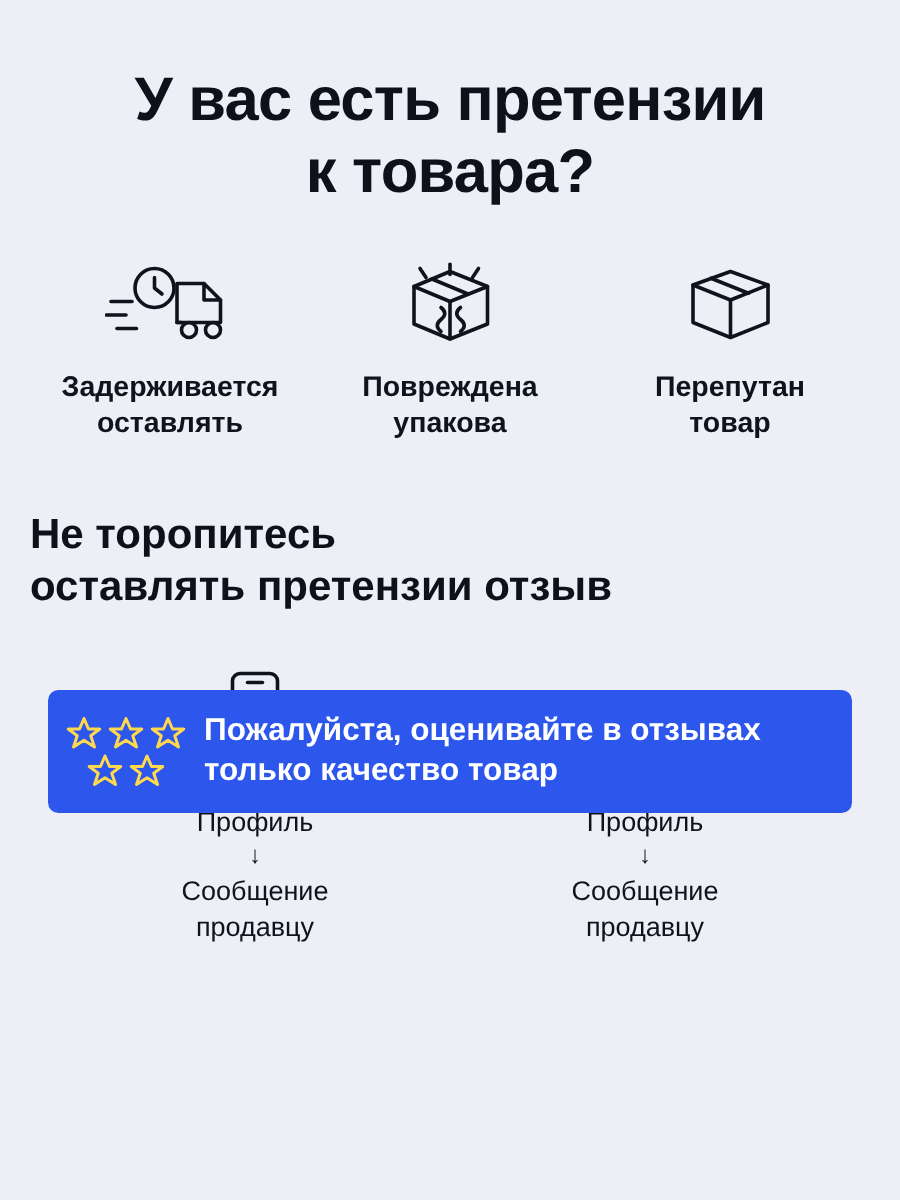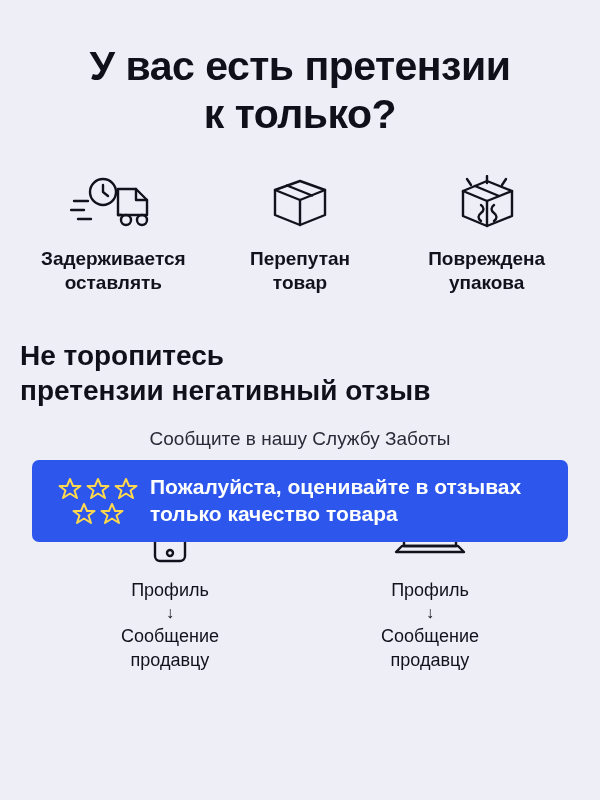--- a/index.html
+++ b/index.html
@@ -123,21 +123,21 @@
   .banner {
     position: absolute;
     left: 32px;
     right: 32px;
     bottom: 26px;
     height: 82px;
     background: #2c56ec;
     border-radius: 7px;
     display: flex;
     align-items: center;
-    padding: 0 20px;
+    padding: 0 6px;
     box-sizing: border-box;
   }
   .banner-stars {
     width: 92px;
     flex: 0 0 92px;
     display: flex;
     flex-direction: column;
     align-items: center;
     justify-content: center;
     gap: 2px;
@@ -155,21 +155,21 @@
   }
   .banner-text .l2 { display: block; }
 </style>
 </head>
 <body>
 
 <div class="page">
 
   <div class="headline">
     <span>У вас есть претензии</span>
-    <span class="l2">к только?</span>
+    <span class="l2">к товара?</span>
   </div>
 
   <div class="reasons">
 
     <div class="reason">
       <div class="reason-icon">
         <svg width="86" height="58" viewBox="0 0 86 58" fill="none" stroke="#12121c" stroke-width="2.4" stroke-linecap="round" stroke-linejoin="round">
           <circle cx="33" cy="17" r="13"></circle>
           <path d="M33 10 L33 17 L38 21"></path>
           <path d="M48 14 H66 L77 25 V40 H48 Z"></path>
@@ -183,61 +183,60 @@
         </svg>
       </div>
       <div class="reason-label">
         <span>Задерживается</span><br>
         <span>оставлять</span>
       </div>
     </div>
 
     <div class="reason">
       <div class="reason-icon">
-        <svg width="62" height="58" viewBox="0 0 62 58" fill="none" stroke="#12121c" stroke-width="2.4" stroke-linecap="round" stroke-linejoin="round">
-          <path d="M31 6 L56 15 V40 L31 50 L6 40 V15 Z"></path>
-          <path d="M6 15 L31 25 L56 15"></path>
-          <path d="M31 25 V50"></path>
-          <path d="M18 10.5 L43 20.5"></path>
-        </svg>
-      </div>
-      <div class="reason-label">
-        <span>Перепутан</span><br>
-        <span>товар</span>
-      </div>
-    </div>
-
-    <div class="reason">
-      <div class="reason-icon">
         <svg width="66" height="58" viewBox="0 0 66 58" fill="none" stroke="#12121c" stroke-width="2.4" stroke-linecap="round" stroke-linejoin="round">
           <path d="M9 16 L33 6 L58 16 L58 41 L33 51 L9 41 Z"></path>
           <path d="M9 16 L33 26 L58 16"></path>
           <path d="M33 26 V51"></path>
           <path d="M21 11 L45 21"></path>
           <path d="M27 30 q5 4 0 8 q-5 4 0 8"></path>
           <path d="M40 30 q-5 4 0 8 q5 4 0 8"></path>
           <path d="M13 4 L17 10"></path>
           <path d="M33 1 L33 8"></path>
           <path d="M52 4 L48 10"></path>
         </svg>
       </div>
       <div class="reason-label">
         <span>Повреждена</span><br>
         <span>упакова</span>
       </div>
     </div>
 
+    <div class="reason">
+      <div class="reason-icon">
+        <svg width="62" height="58" viewBox="0 0 62 58" fill="none" stroke="#12121c" stroke-width="2.4" stroke-linecap="round" stroke-linejoin="round">
+          <path d="M31 6 L56 15 V40 L31 50 L6 40 V15 Z"></path>
+          <path d="M6 15 L31 25 L56 15"></path>
+          <path d="M31 25 V50"></path>
+          <path d="M18 10.5 L43 20.5"></path>
+        </svg>
+      </div>
+      <div class="reason-label">
+        <span>Перепутан</span><br>
+        <span>товар</span>
+      </div>
+    </div>
+
   </div>
 
   <div class="subhead">
     <span>Не торопитесь</span>
-    <span class="l2">претензии негативный отзыв</span>
-  </div>
-
-  <div class="note">Сообщите в нашу Службу Заботы</div>
+    <span class="l2">оставлять претензии отзыв</span>
+  </div>
+
 
   <div class="devices">
 
     <div class="device">
       <div class="device-icon">
         <svg width="50" height="76" viewBox="0 0 50 76" fill="none" stroke="#12121c" stroke-width="2.4" stroke-linecap="round" stroke-linejoin="round">
           <rect x="10" y="3" width="30" height="70" rx="5"></rect>
           <path d="M20 9 H30"></path>
           <circle cx="25" cy="65" r="3"></circle>
         </svg>
@@ -284,17 +283,17 @@
         <svg width="24" height="23" viewBox="0 0 24 23" fill="none" stroke="#ffd84d" stroke-width="2" stroke-linejoin="round">
             <path d="M12 2 L15 9 L22.5 9 L16.5 13.5 L19 21 L12 16.5 L5 21 L7.5 13.5 L1.5 9 L9 9 Z"></path>
           </svg>
         <svg width="24" height="23" viewBox="0 0 24 23" fill="none" stroke="#ffd84d" stroke-width="2" stroke-linejoin="round">
             <path d="M12 2 L15 9 L22.5 9 L16.5 13.5 L19 21 L12 16.5 L5 21 L7.5 13.5 L1.5 9 L9 9 Z"></path>
           </svg>
       </div>
     </div>
     <div class="banner-text">
       <span>Пожалуйста, оценивайте в отзывах</span>
-      <span class="l2">только качество товара</span>
+      <span class="l2">только качество товар</span>
     </div>
   </div>
 
 </div>
 
 </body></html>

